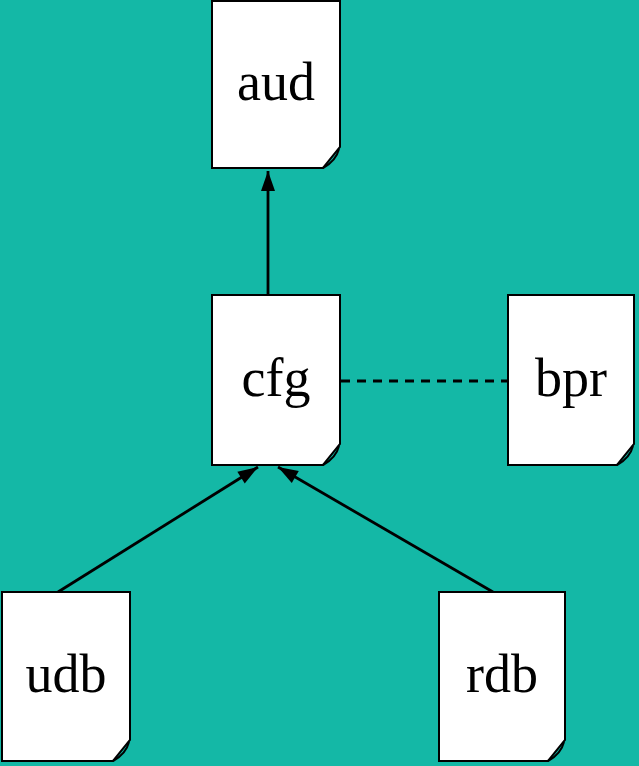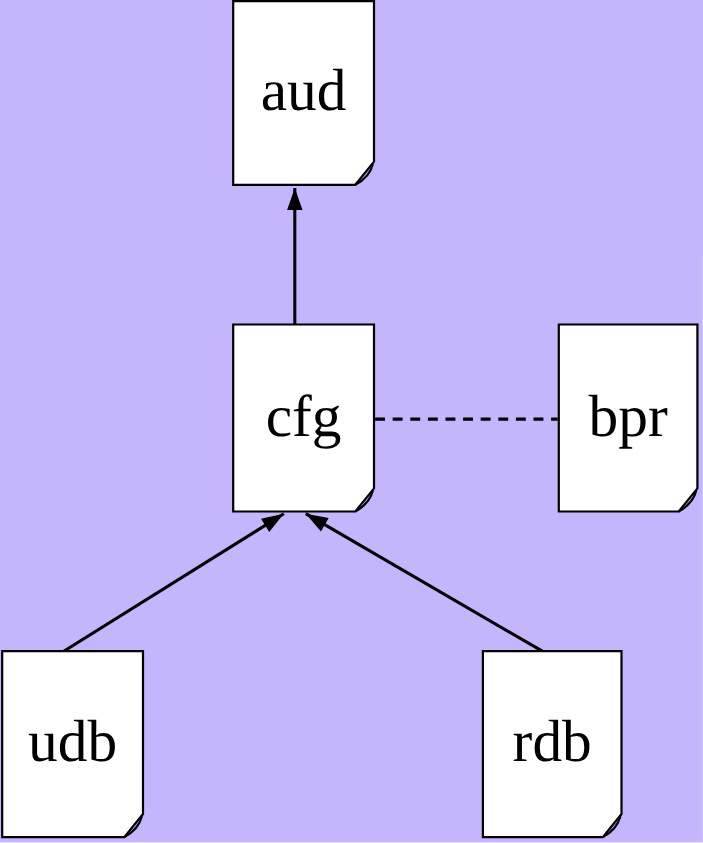--- a/index.html
+++ b/index.html
@@ -5,21 +5,21 @@
   html, body {
     margin: 0;
     padding: 0;
     background: #ffffff;
     font-family: "Liberation Serif", serif;
   }
   .canvas {
     position: relative;
     width: 639px;
     height: 766px;
-    background: #c4b5fd;
+    background: #14b8a6;
     overflow: hidden;
   }
   svg.diagram {
     position: absolute;
     left: 0;
     top: 0;
   }
   .page {
     fill: #ffffff;
     stroke: #000000;

